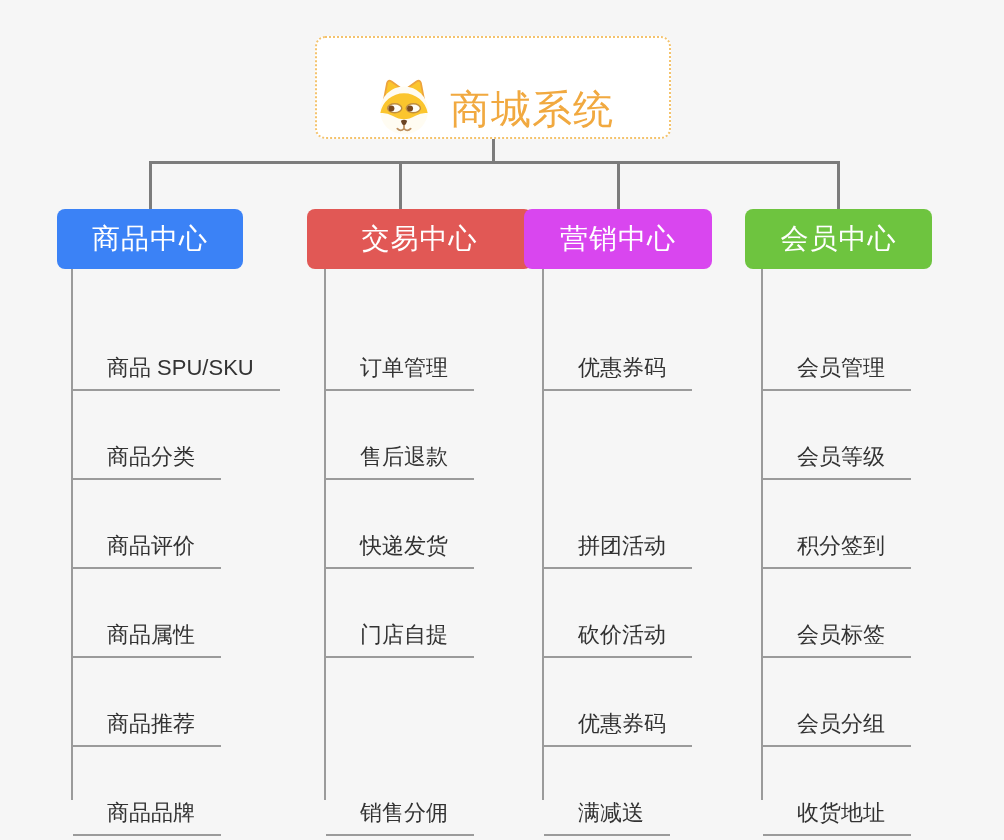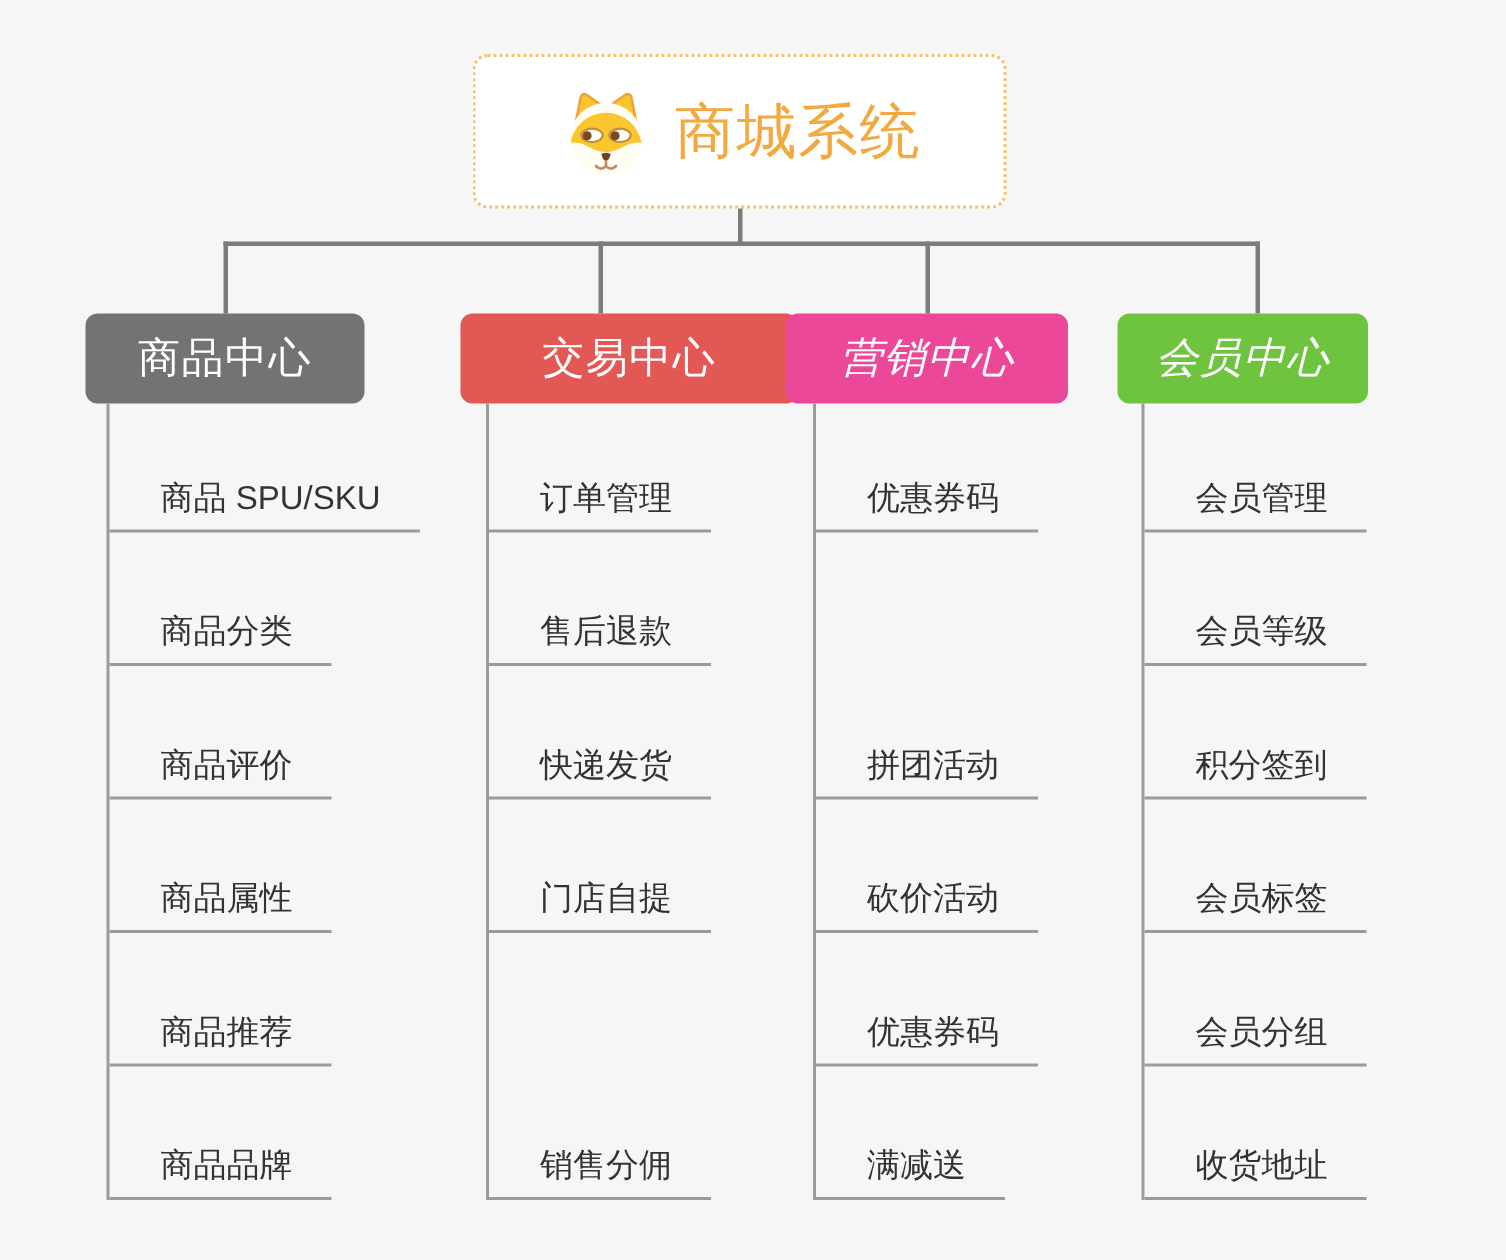--- a/index.html
+++ b/index.html
@@ -7,54 +7,55 @@
     width:1004px;height:840px;
     background:#f6f6f6;
     position:relative;
     font-family:"Liberation Sans","DejaVu Sans",sans-serif;
     overflow:hidden;
   }
   
   .root-node{
     position:absolute;left:315px;top:36px;width:356px;height:103px;
     background:#ffffff;border:2px dotted #f4c36d;border-radius:10px;
-    display:flex;align-items:center;justify-content:center;gap:14px;
+    display:flex;align-items:flex-end;justify-content:center;gap:14px;
     box-sizing:border-box;
   }
   .root-title{font-size:40px;font-weight:500;color:#f1a940;letter-spacing:1px;}
   .dog-icon{width:64px;height:62px;flex:0 0 auto;}
   
   .conn{position:absolute;background:#7c7c7c;}
   .conn-stub{left:492px;top:139px;width:3px;height:24px;}
   .conn-bus{left:149px;top:161px;width:691px;height:3px;}
   .conn-drop{top:161px;width:3px;height:48px;}
   .drop-0{left:149px;} .drop-1{left:399px;} .drop-2{left:617px;} .drop-3{left:837px;}
   
   .branch-box{
     position:absolute;top:209px;height:60px;border-radius:8px;
     display:flex;align-items:center;justify-content:center;
     color:#ffffff;font-size:28px;font-weight:500;letter-spacing:1px;
     box-sizing:border-box;
   }
   .box-0{left:57px;width:186px;}
   .box-1{left:307px;width:225px;}
   .box-2{left:524px;width:188px;}
-  .box-3{left:745px;width:167px;font-style:italic;}
+  .box-3{left:745px;width:187px;}
   
   .column{
     position:absolute;top:269px;height:531px;width:230px;
     border-left:2px solid #9b9b9b;
   }
   .col-0{left:71px;} .col-1{left:324px;} .col-2{left:542px;} .col-3{left:761px;padding-left:46px;}
   .leaf{
     position:absolute;left:0;
     white-space:nowrap;
     font-size:22px;line-height:26px;color:#333333;
     padding:0 26px 8px 34px;
     border-bottom:2px solid #9b9b9b;
+    margin-top:36px;
   }
   .r0{top:50px;} .r1{top:139px;} .r2{top:228px;} .r3{top:317px;} .r4{top:406px;} .r5{top:495px;}
 </style>
 </head>
 <body>
 
 <div class="root-node" style="border-color: rgb(244, 195, 109);">
   <svg class="dog-icon" viewBox="0 0 72 66" aria-hidden="true">
 
     <path d="M13 28 L17 7 Q18 3 22 5.5 L34 14 Z" fill="#fbc52d" stroke="#eda43d" stroke-width="2" stroke-linejoin="round"></path>
@@ -76,23 +77,23 @@
   <span class="root-title" style="color: rgb(241, 169, 64);">商城系统</span>
 </div>
 
 <div class="conn conn-stub"></div>
 <div class="conn conn-bus"></div>
 <div class="conn conn-drop drop-0"></div>
 <div class="conn conn-drop drop-1"></div>
 <div class="conn conn-drop drop-2"></div>
 <div class="conn conn-drop drop-3"></div>
 
-<div class="branch-box box-0" style="background: #737373;">商品中心</div>
+<div class="branch-box box-0" style="background: #3b82f6;">商品中心</div>
 <div class="branch-box box-1" style="background: rgb(225, 88, 85);">交易中心</div>
-<div class="branch-box box-2" style="background: #ec4899; font-style: italic;">营销中心</div>
+<div class="branch-box box-2" style="background: #d946ef;">营销中心</div>
 <div class="branch-box box-3" style="background: rgb(110, 196, 63);">会员中心</div>
 
 <div class="column col-0">
   <div class="leaf r0">商品 SPU/SKU</div>
   <div class="leaf r1">商品分类</div>
   <div class="leaf r2">商品评价</div>
   <div class="leaf r3">商品属性</div>
   <div class="leaf r4">商品推荐</div>
   <div class="leaf r5">商品品牌</div>
 </div>

